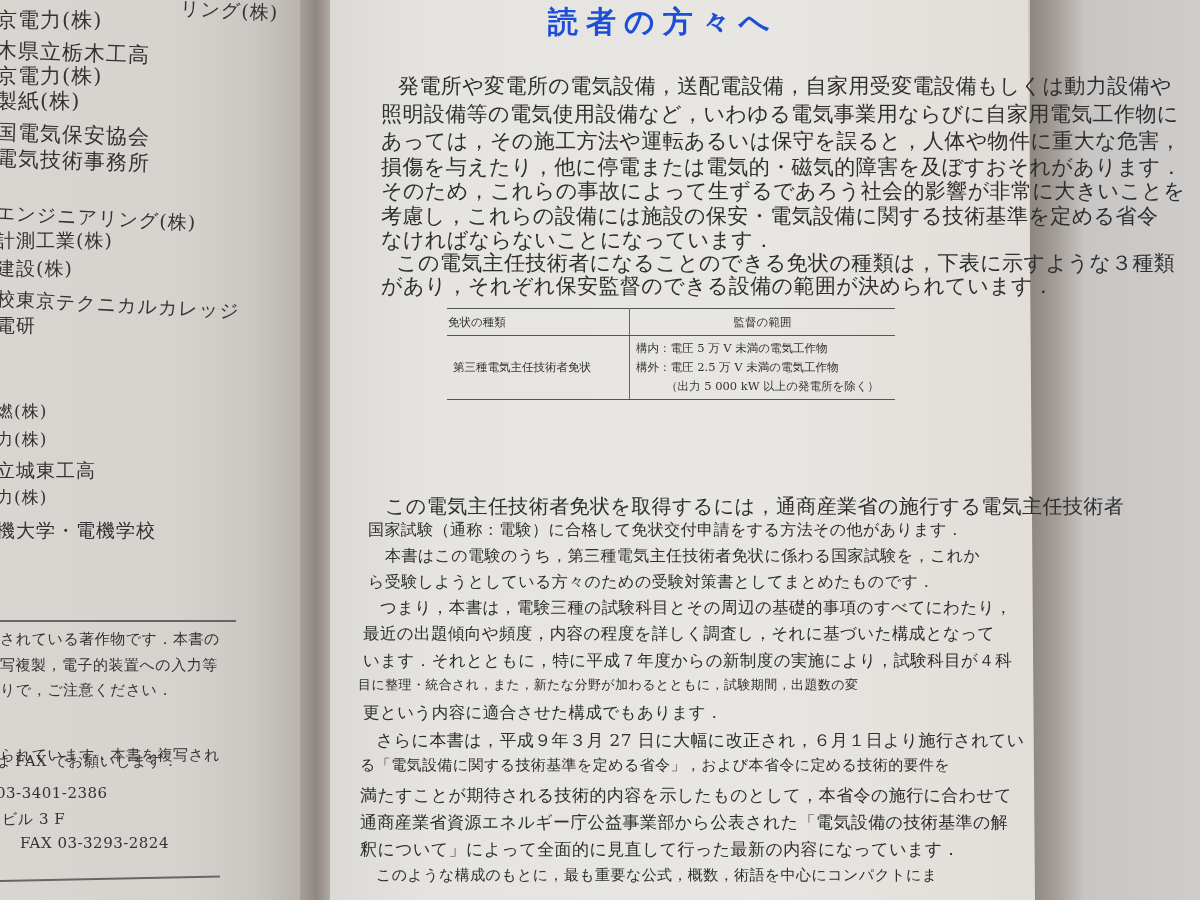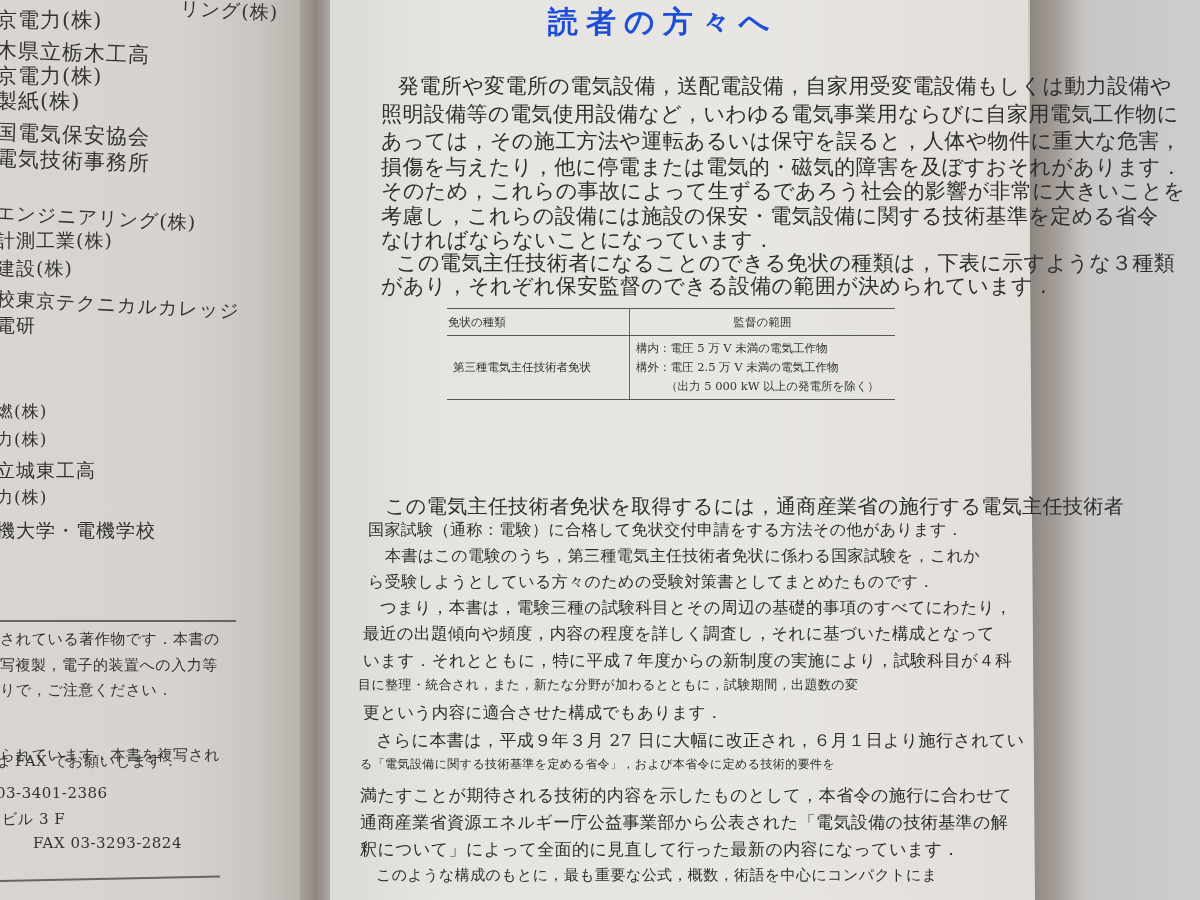--- a/index.html
+++ b/index.html
@@ -51,21 +51,21 @@
   <div class="left-rule" style="top:620px;width:236px;"></div>
 
   <div class="left-notice" style="top:630px;">されている著作物です．本書の</div>
   <div class="left-notice" style="top:656px;">写複製，電子的装置への入力等</div>
   <div class="left-notice" style="top:681px;">りで，ご注意ください．</div>
   <div class="left-notice" style="top:746px;">られています．本書を複写され</div>
 
   <div class="left-notice" style="top:752px;left:-6px;">は FAX でお願いします．</div>
   <div class="left-notice" style="top:784px;left:-4px;">03-3401-2386</div>
   <div class="left-notice" style="top:810px;left:2px;">ビル 3 F</div>
-  <div class="left-notice" style="top:834px;left:20px;margin-left:13px;">FAX  03-3293-2824</div>
+  <div class="left-notice" style="top:834px;left:20px;">FAX  03-3293-2824</div>
 
   <div class="left-rule" style="top:880px;width:220px;height:1.5px;transform:rotate(-1.2deg);transform-origin:left;left:0;"></div>
 </div>
 
 <div class="gutter"></div>
 
 <div class="right-page"></div>
 
 <div class="title">読者の方々へ</div>
 
@@ -104,18 +104,18 @@
   <div class="para-line" style="left:385px;top:493px;font-size:20px;">この電気主任技術者免状を取得するには，通商産業省の施行する電気主任技術者</div>
   <div class="para-line" style="left:368px;top:520px;font-size:16px;">国家試験（通称：電験）に合格して免状交付申請をする方法その他があります．</div>
   <div class="para-line" style="left:385px;top:546px;font-size:16px;">本書はこの電験のうち，第三種電気主任技術者免状に係わる国家試験を，これか</div>
   <div class="para-line" style="left:368px;top:572px;font-size:16px;">ら受験しようとしている方々のための受験対策書としてまとめたものです．</div>
   <div class="para-line" style="left:380px;top:597px;font-size:16.5px;">つまり，本書は，電験三種の試験科目とその周辺の基礎的事項のすべてにわたり，</div>
   <div class="para-line" style="left:363px;top:623px;font-size:16.5px;">最近の出題傾向や頻度，内容の程度を詳しく調査し，それに基づいた構成となって</div>
   <div class="para-line" style="left:363px;top:650px;font-size:16.5px;">います．それとともに，特に平成７年度からの新制度の実施により，試験科目が４科</div>
   <div class="para-line" style="left:358px;top:676px;font-size:13px;">目に整理・統合され，また，新たな分野が加わるとともに，試験期間，出題数の変</div>
   <div class="para-line" style="left:363px;top:702px;font-size:16.5px;">更という内容に適合させた構成でもあります．</div>
   <div class="para-line" style="left:376px;top:729px;font-size:17px;">さらに本書は，平成９年３月 27 日に大幅に改正され，６月１日より施行されてい</div>
-  <div class="para-line" style="left:360px;top:756px;font-size:12px;">る「電気設備に関する技術基準を定める省令」，および本省令に定める技術的要件を</div>
+  <div class="para-line" style="left:360px;top:756px;font-size:15px;">る「電気設備に関する技術基準を定める省令」，および本省令に定める技術的要件を</div>
   <div class="para-line" style="left:360px;top:784px;font-size:17px;">満たすことが期待される技術的内容を示したものとして，本省令の施行に合わせて</div>
   <div class="para-line" style="left:360px;top:811px;font-size:17px;">通商産業省資源エネルギー庁公益事業部から公表された「電気設備の技術基準の解</div>
   <div class="para-line" style="left:360px;top:838px;font-size:17px;">釈について」によって全面的に見直して行った最新の内容になっています．</div>
   <div class="para-line" style="left:376px;top:866px;font-size:15px;">このような構成のもとに，最も重要な公式，概数，術語を中心にコンパクトにま</div>
 </div>
 
 </body></html>

